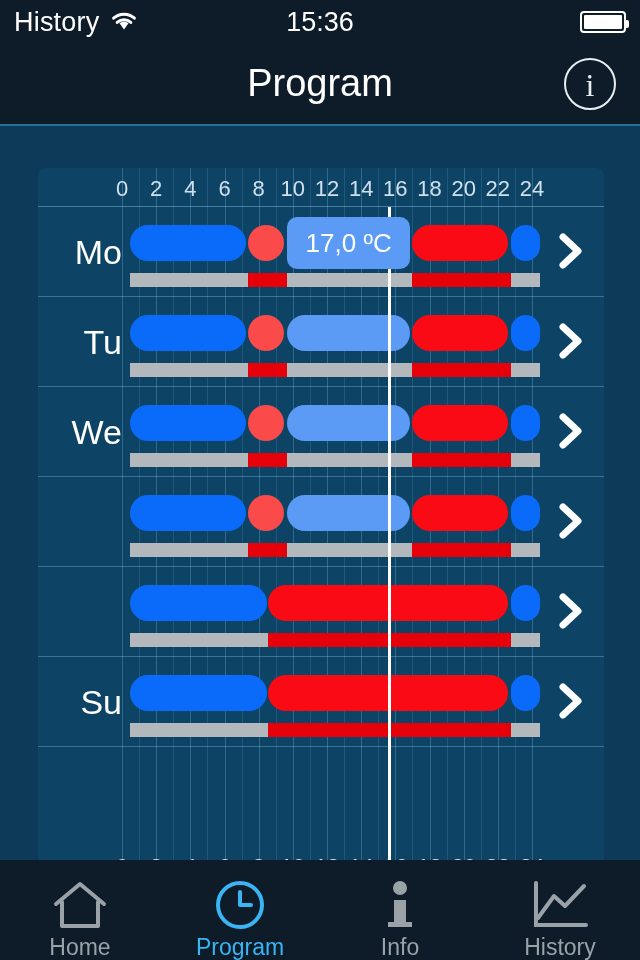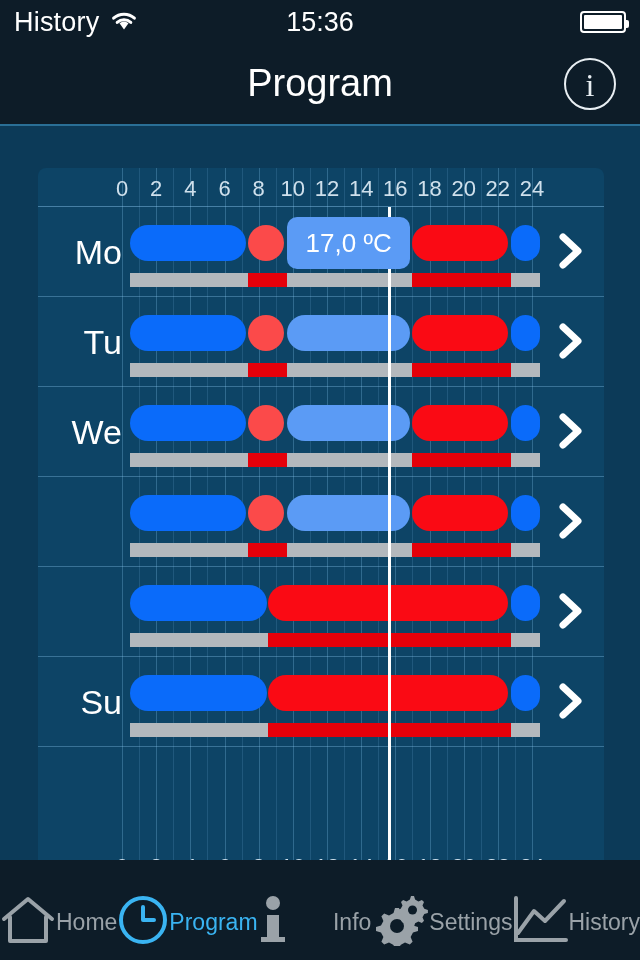--- a/index.html
+++ b/index.html
@@ -157,21 +157,21 @@
 
   
   #tab-bar {
     position: absolute; left: 0; top: 860px;
     width: 640px; height: 100px;
     background: #0d1c28;
     display: flex;
   }
   .tab {
     flex: 1; position: relative; cursor: pointer;
-    display: flex; flex-direction: row;
+    display: flex; flex-direction: column;
     align-items: center; justify-content: space-between;
     padding-top: 20px; box-sizing: border-box;
   }
   .tab .tab-icon { height: 50px; display: flex; align-items: center; justify-content: center; }
   .tab .tab-label {
     font-size: 23px; color: #9aa2a8; margin-top: 4px;
   }
   .tab.active .tab-label { color: #3ab4f2; }
 </style>
 </head>
@@ -409,33 +409,20 @@
         <svg width="30" height="50" viewBox="0 0 30 50">
           <circle cx="15" cy="8" r="7" fill="#9aa2a8"></circle>
           <rect x="9" y="20" width="12" height="26" fill="#9aa2a8"></rect>
           <rect x="3" y="42" width="24" height="5" fill="#9aa2a8"></rect>
         </svg>
       </div>
       <div class="tab-label">Info</div>
     </div>
     <div class="tab">
       <div class="tab-icon">
-        <svg width="58" height="52" viewBox="0 0 58 52">
-          <g fill="#9aa2a8">
-            <path d="M24 14 l4 0 1.5 5 4.5 2.4 4.8-2 2.8 2.8-2 4.8 2.4 4.5 5 1.5 0 4 -5 1.5 -2.4 4.5 2 4.8 -2.8 2.8 -4.8-2 -4.5 2.4 -1.5 5 -4 0 -1.5-5 -4.5-2.4 -4.8 2 -2.8-2.8 2-4.8 -2.4-4.5 -5-1.5 0-4 5-1.5 2.4-4.5 -2-4.8 2.8-2.8 4.8 2 4.5-2.4 z"></path>
-            <circle cx="26" cy="32" r="7" fill="#0d1c28"></circle>
-            <path d="M42 2 l3 0 1.1 3.6 3.3 1.8 3.5-1.5 2.1 2.1 -1.5 3.5 1.8 3.3 3.6 1.1 0 3 -3.6 1.1 -1.8 3.3 1.5 3.5 -2.1 2.1 -3.5-1.5 -3.3 1.8 -1.1 3.6 -3 0 -1.1-3.6 -3.3-1.8 -3.5 1.5 -2.1-2.1 1.5-3.5 -1.8-3.3 -3.6-1.1 0-3 3.6-1.1 1.8-3.3 -1.5-3.5 2.1-2.1 3.5 1.5 3.3-1.8 z" transform="translate(-2,0)"></path>
-            <circle cx="41.5" cy="16" r="4.5" fill="#0d1c28"></circle>
-          </g>
-        </svg>
-      </div>
-      <div class="tab-label">Settings</div>
-    </div>
-    <div class="tab">
-      <div class="tab-icon">
         <svg width="56" height="50" viewBox="0 0 56 50">
           <path d="M4 3 L4 45 L54 45" stroke="#9aa2a8" stroke-width="4" fill="none" stroke-linecap="round"></path>
           <path d="M6 38 L22 16 L33 26 L52 6" stroke="#9aa2a8" stroke-width="4" fill="none" stroke-linejoin="round" stroke-linecap="round"></path>
         </svg>
       </div>
       <div class="tab-label">History</div>
     </div>
   </div>
 
 </body></html>

